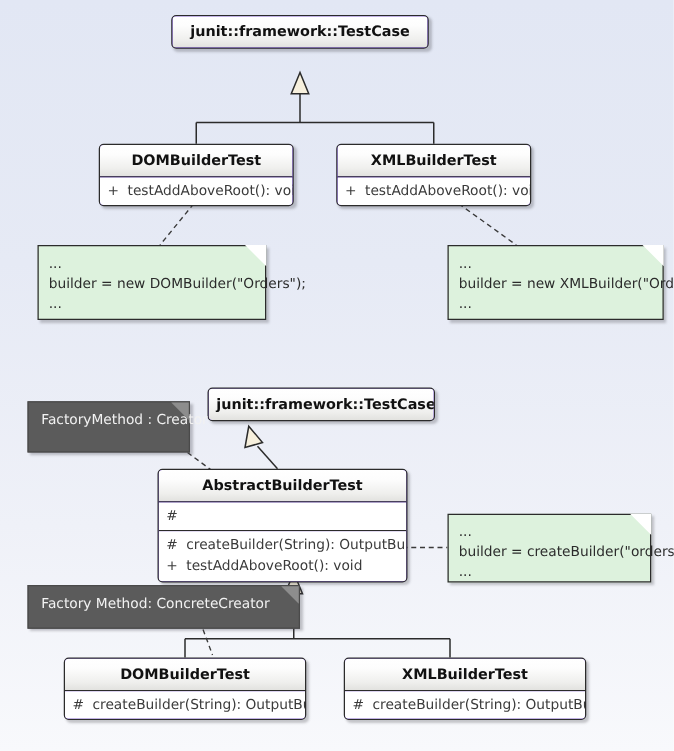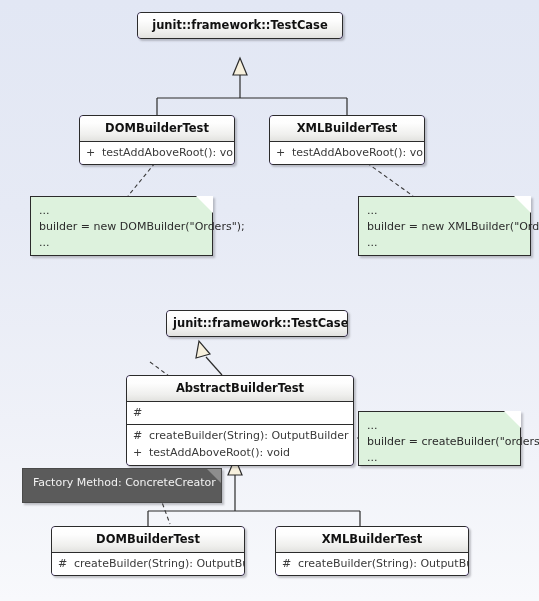--- a/index.html
+++ b/index.html
@@ -201,22 +201,26 @@
     <div class="fold"></div>
     <div class="ellip">...</div>
     <div>builder = new XMLBuilder("Orders");</div>
     <div class="ellip">...</div>
   </div>
 
   <div class="uml-class no-compartments" style="left:166px; top:310px; width:182px;">
     <div class="cls-name">junit::framework::TestCase</div>
   </div>
 
-
-  <div class="uml-class" style="left:126px; top:375px; width:228px;">
+  <div class="note-dark" style="left:22px; top:321px; width:130px; height:41px;">
+    <div class="fold"></div>
+    <span>FactoryMethod :  Creator</span>
+  </div>
+
+  <div class="uml-class" style="left:126px; top:375px; width:200px;">
     <div class="cls-name">AbstractBuilderTest</div>
     <div class="compartment">
       <div class="member">
         <span class="vis">#</span>
       </div>
     </div>
     <div class="compartment">
       <div class="member">
         <span class="vis">#</span>
         <span class="sig">createBuilder(String): OutputBuilder</span>
@@ -228,21 +232,21 @@
     </div>
   </div>
 
   <div class="note" style="left:358px; top:411px; width:163px; height:55px;">
     <div class="fold"></div>
     <div class="ellip">...</div>
     <div>builder = createBuilder("orders");</div>
     <div class="ellip">...</div>
   </div>
 
-  <div class="note-dark" style="left:22px; top:468px; width:200px; height:35px;">
+  <div class="note-dark" style="left:22px; top:468px; width:218px; height:35px;">
     <div class="fold"></div>
     <span>Factory Method: ConcreteCreator</span>
   </div>
 
   <div class="uml-class" style="left:51px; top:526px; width:194px;">
     <div class="cls-name">DOMBuilderTest</div>
     <div class="compartment">
       <div class="member">
         <span class="vis">#</span>
         <span class="sig">createBuilder(String): OutputBuilder</span>

